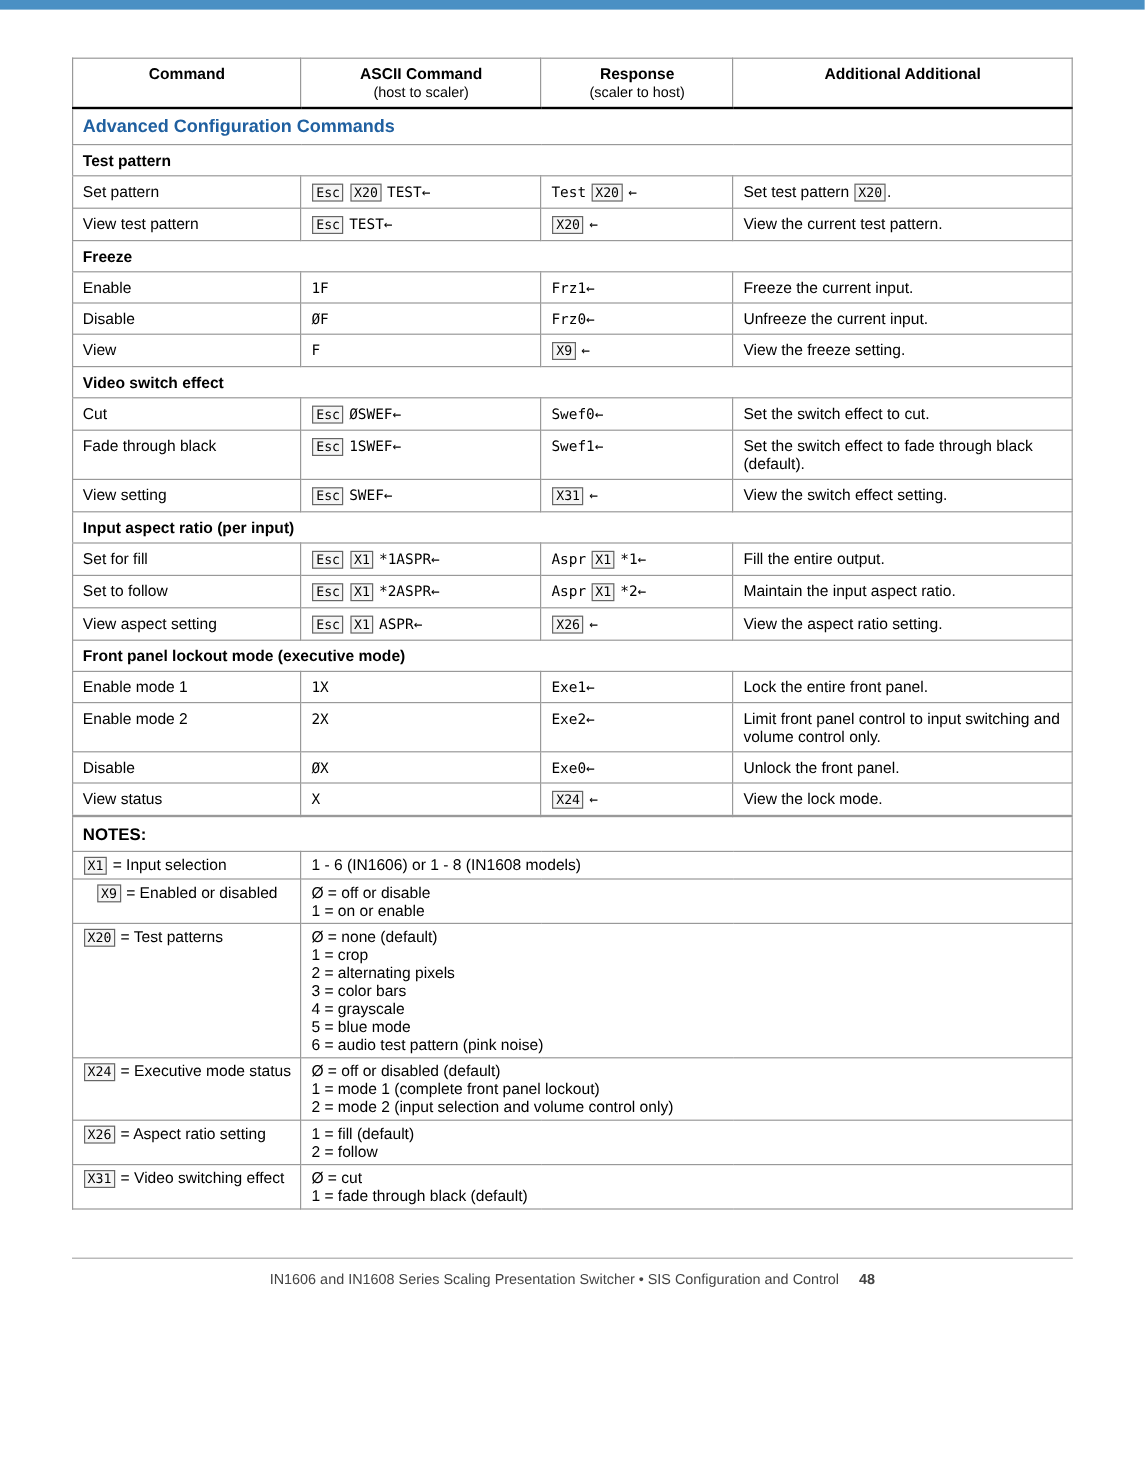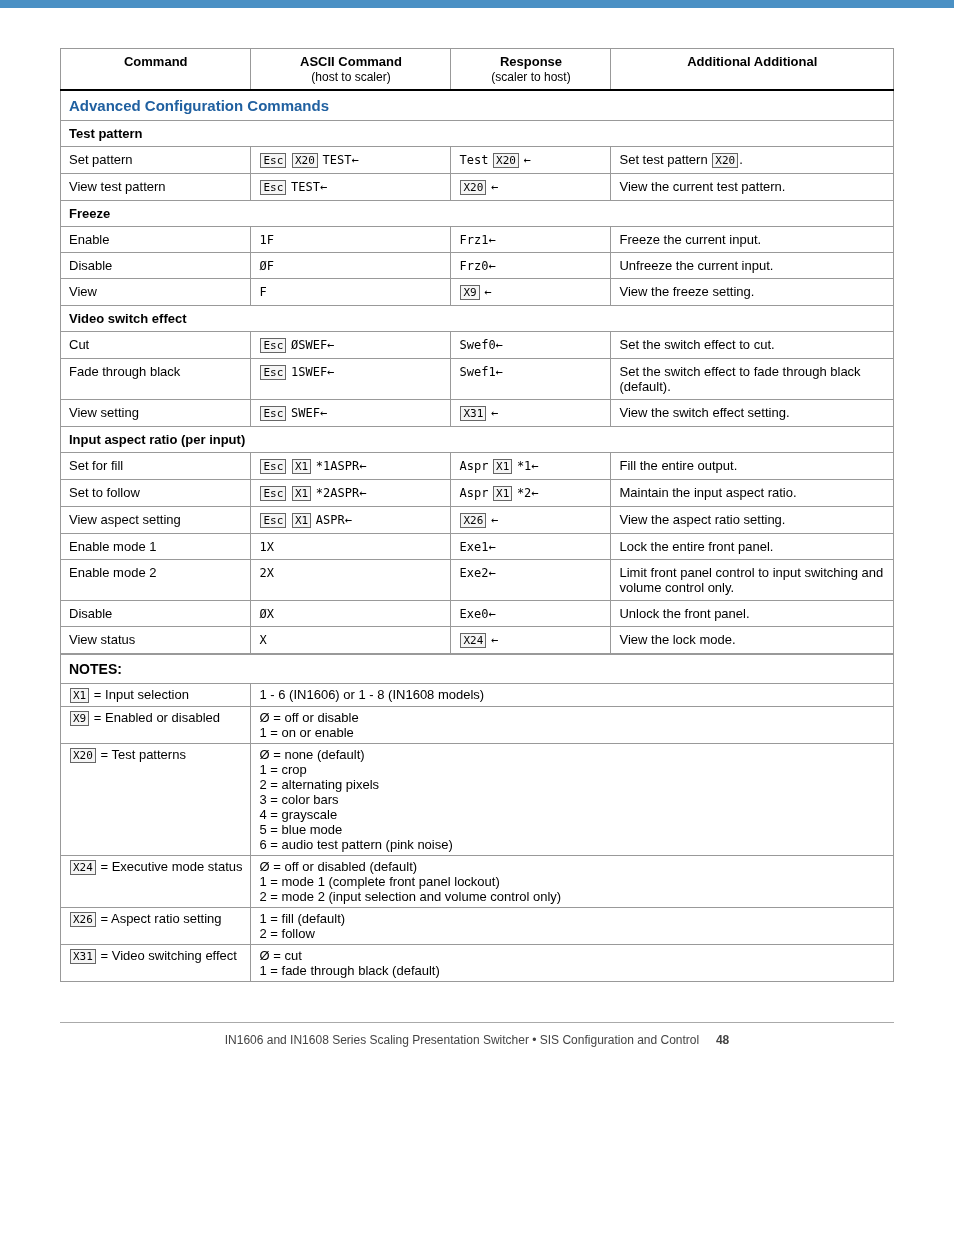--- a/index.html
+++ b/index.html
@@ -256,20 +256,23 @@
           <span class="kbd-box">X1</span>
           <span class="mono">ASPR←</span>
         </td>
         <td>
           <span class="kbd-box">X26</span>
           <span class="mono">←</span>
         </td>
         <td>View the aspect ratio setting.</td>
       </tr>
 
+      <tr class="subsection-header">
+        <td colspan="4">Front panel lockout mode (executive mode)</td>
+      </tr>
       <tr>
         <td class="cmd-cell">Enable mode 1</td>
         <td><span class="mono">1X</span></td>
         <td><span class="mono">Exe1←</span></td>
         <td>Lock the entire front panel.</td>
       </tr>
       <tr>
         <td class="cmd-cell">Enable mode 2</td>
         <td><span class="mono">2X</span></td>
         <td><span class="mono">Exe2←</span></td>
@@ -296,21 +299,21 @@
       </tr>
 
       <tr>
         <td style="padding: 3px 8px; white-space:nowrap;">
           <span class="kbd-box">X1</span> = Input selection
         </td>
         <td colspan="3" style="padding: 3px 8px;">1 - 6 (IN1606) or 1 - 8 (IN1608 models)</td>
       </tr>
 
       <tr>
-        <td style="padding: 3px 8px; white-space:nowrap; vertical-align:top;">
+        <td style="padding: 3px 8px; white-space:nowrap; vertical-align:top;text-align:center;">
           <span class="kbd-box">X9</span> = Enabled or disabled
         </td>
         <td colspan="3" style="padding: 3px 8px;">
           Ø = off or disable<br>
           1 = on or enable
         </td>
       </tr>
 
       <tr>
         <td style="padding: 3px 8px; white-space:nowrap; vertical-align:top;margin-left:28px;">

